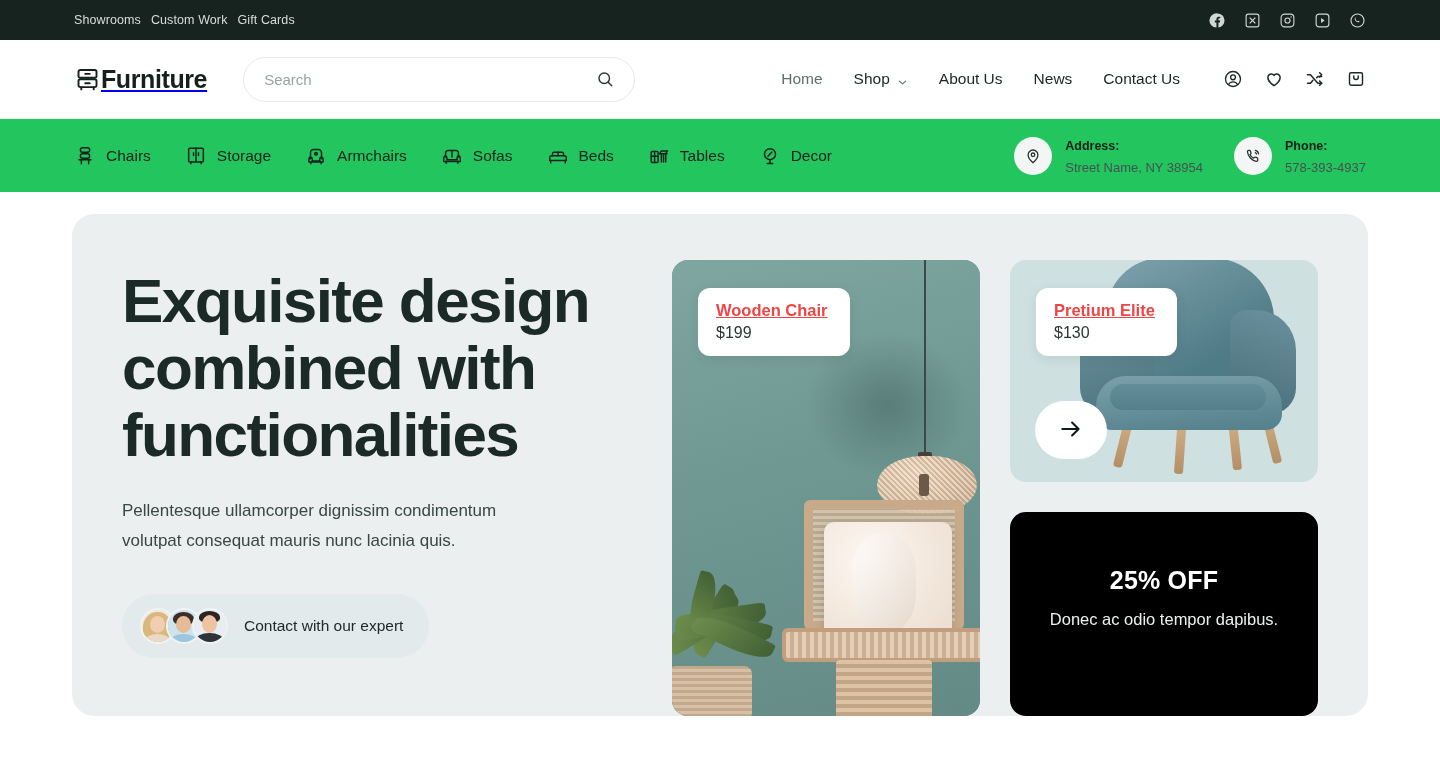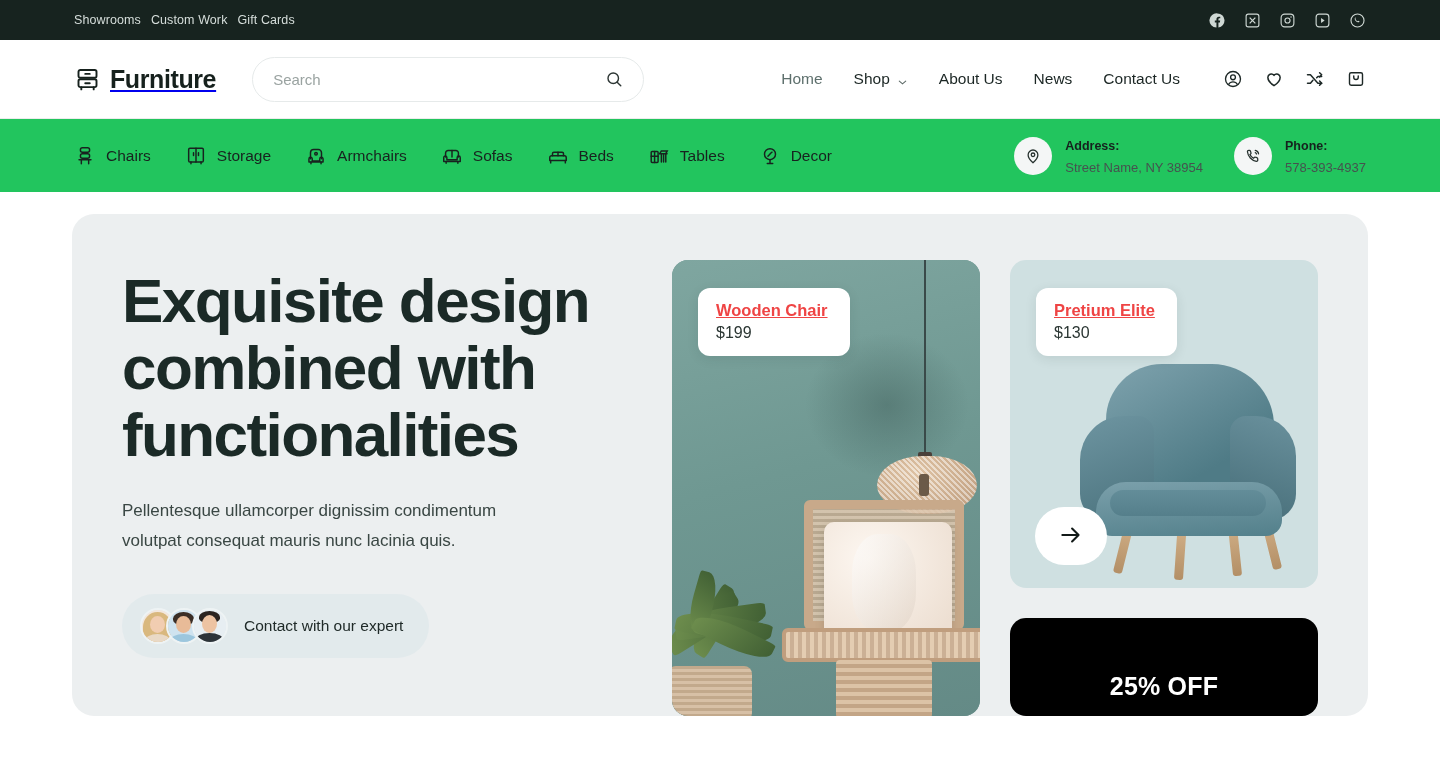--- a/index.html
+++ b/index.html
@@ -36,21 +36,21 @@
   .social-ico svg { display: block; }
 
   
   .header {
     height: 78px;
     background: #ffffff;
     display: flex;
     align-items: center;
     padding: 0 74px;
   }
-  .logo-wrap { display: flex; align-items: center; gap: 9px; }
+  .logo-wrap { display: flex; align-items: center; }
   .logo-mark { width: 27px; height: 27px; color: #16211d; }
   .logo-text {
     font-size: 25px;
     font-weight: bold;
     color: #16211d;
     letter-spacing: -.4px;
   }
   .search-box {
     margin-left: 36px;
     width: 392px;
@@ -267,21 +267,21 @@
   .chair-base {
     position: absolute; left: 60px; top: 160px;
     width: 96px; height: 60px;
     background: repeating-linear-gradient(0deg,#dcc3a6 0 4px,#c3a586 4px 8px);
     border-radius: 4px 4px 6px 6px;
   }
 
   
   .right-col { display: flex; flex-direction: column; gap: 30px; width: 308px; flex: 0 0 auto; }
   .armchair-card {
-    height: 328px;
+    height: 222px;
     background: #cfe0e1;
     border-radius: 16px;
     position: relative;
     overflow: hidden;
     flex: 0 0 auto;
   }
   .armchair { position: absolute; right: 22px; bottom: 4px; width: 216px; height: 220px; }
   .ac-back {
     position: absolute; left: 26px; top: 0;
     width: 168px; height: 140px;
@@ -671,18 +671,19 @@
             <span>
               <svg viewBox="0 0 24 24" width="26" height="26" fill="none" stroke="currentColor" stroke-width="1.9" stroke-linecap="round" stroke-linejoin="round">
                   <path d="M4 12h15M13 6l6 6-6 6"></path>
                 </svg>
             </span>
           </button>
         </div>
 
         <div class="promo-card">
           <div class="promo-title">25% OFF</div>
+          <div class="promo-sub">Donec ac odio tempor dapibus.</div>
         </div>
 
       </div>
     </div>
   </section>
 </div>
 
 </body></html>

